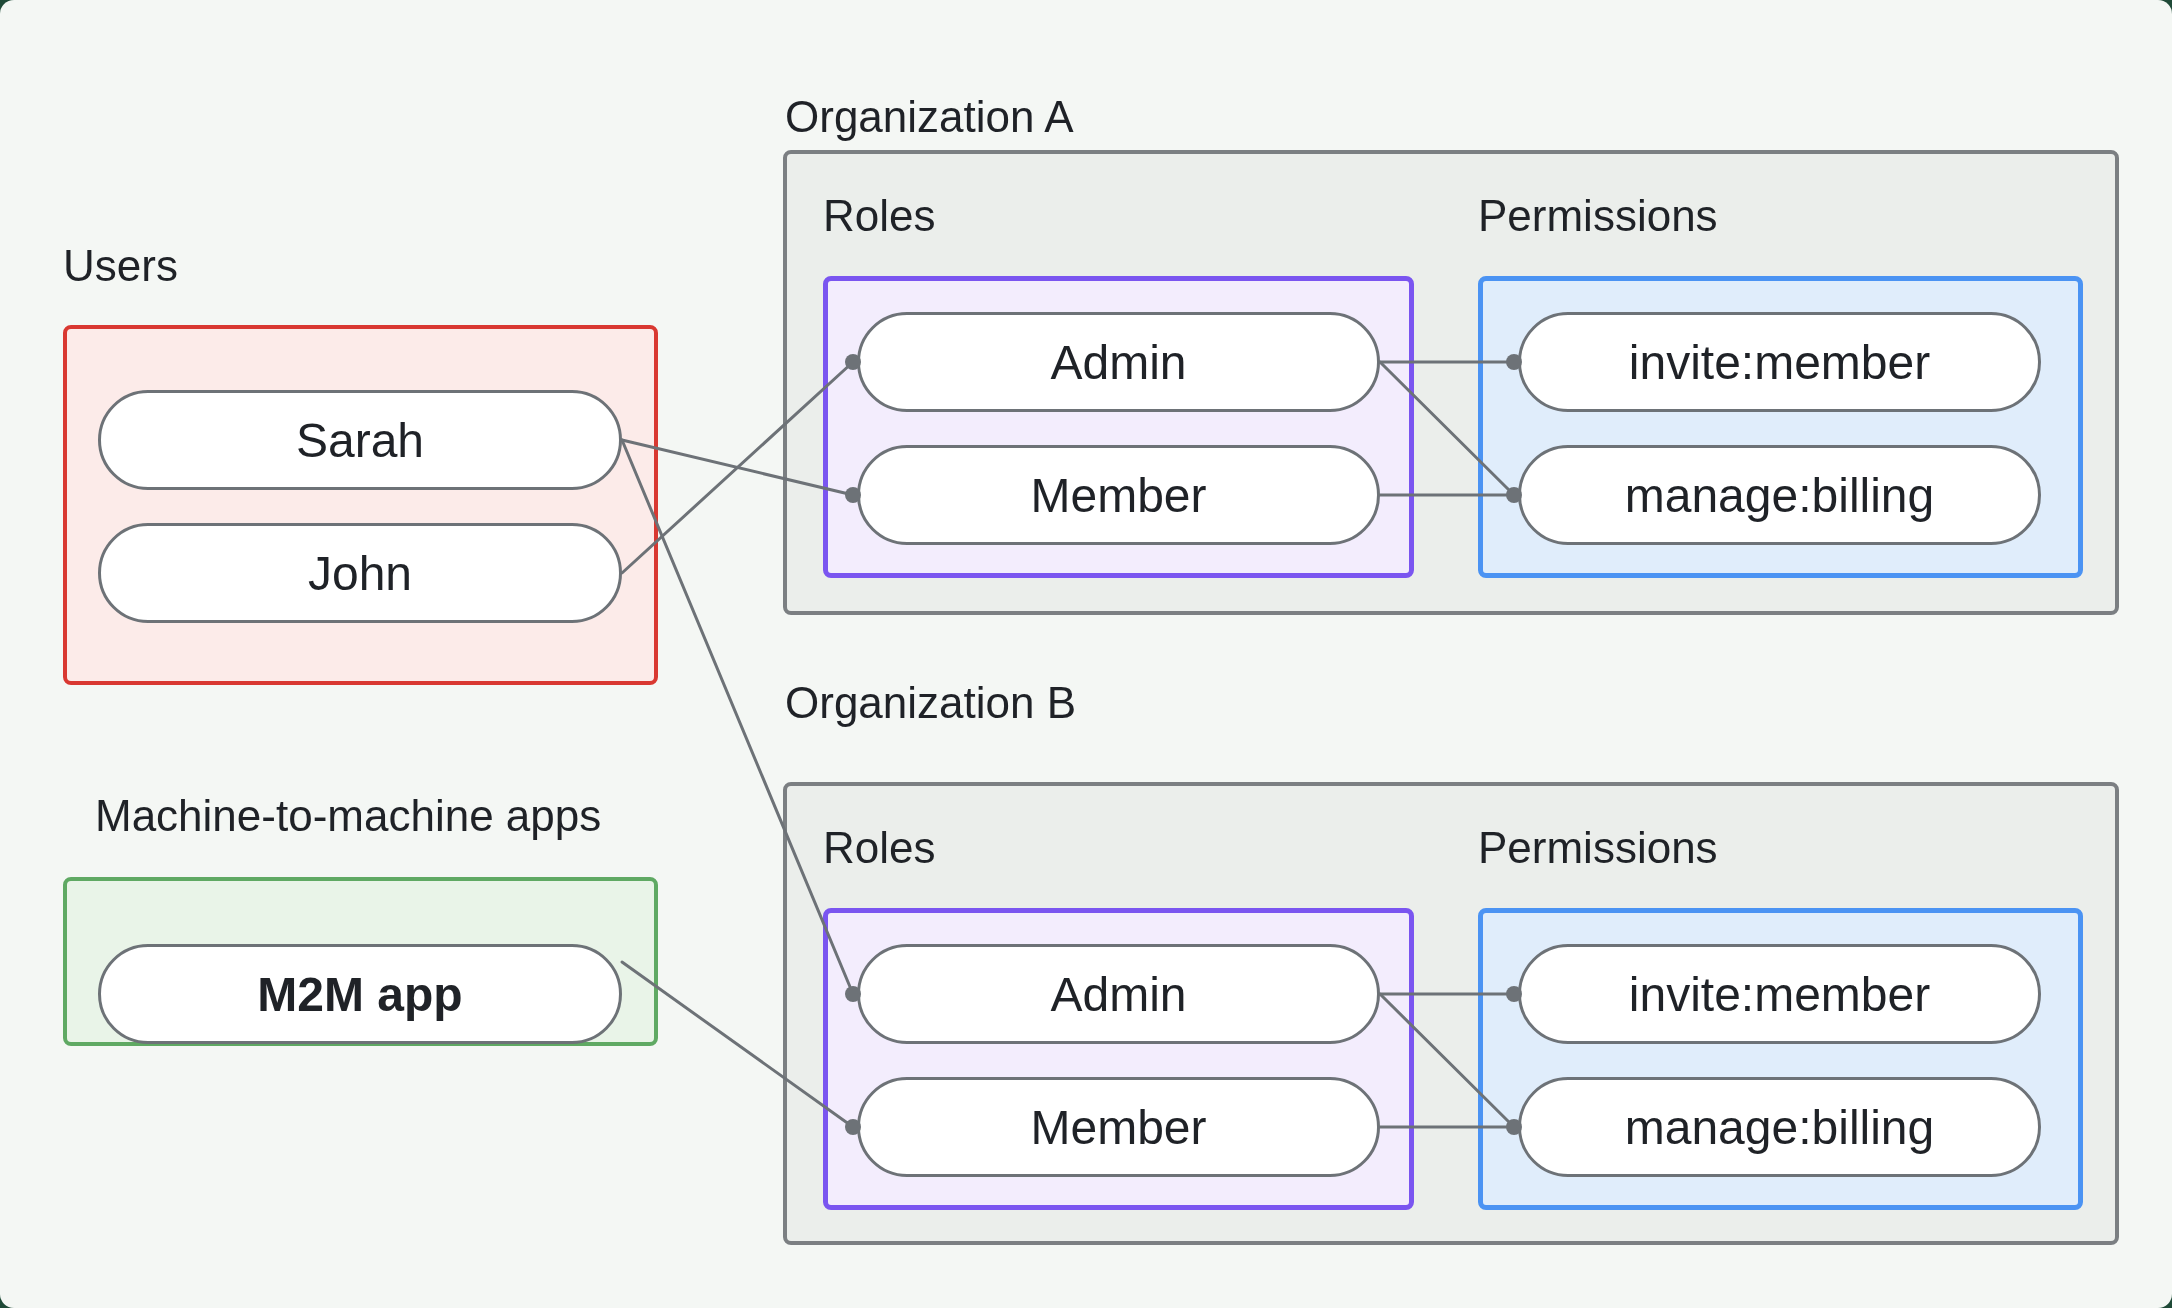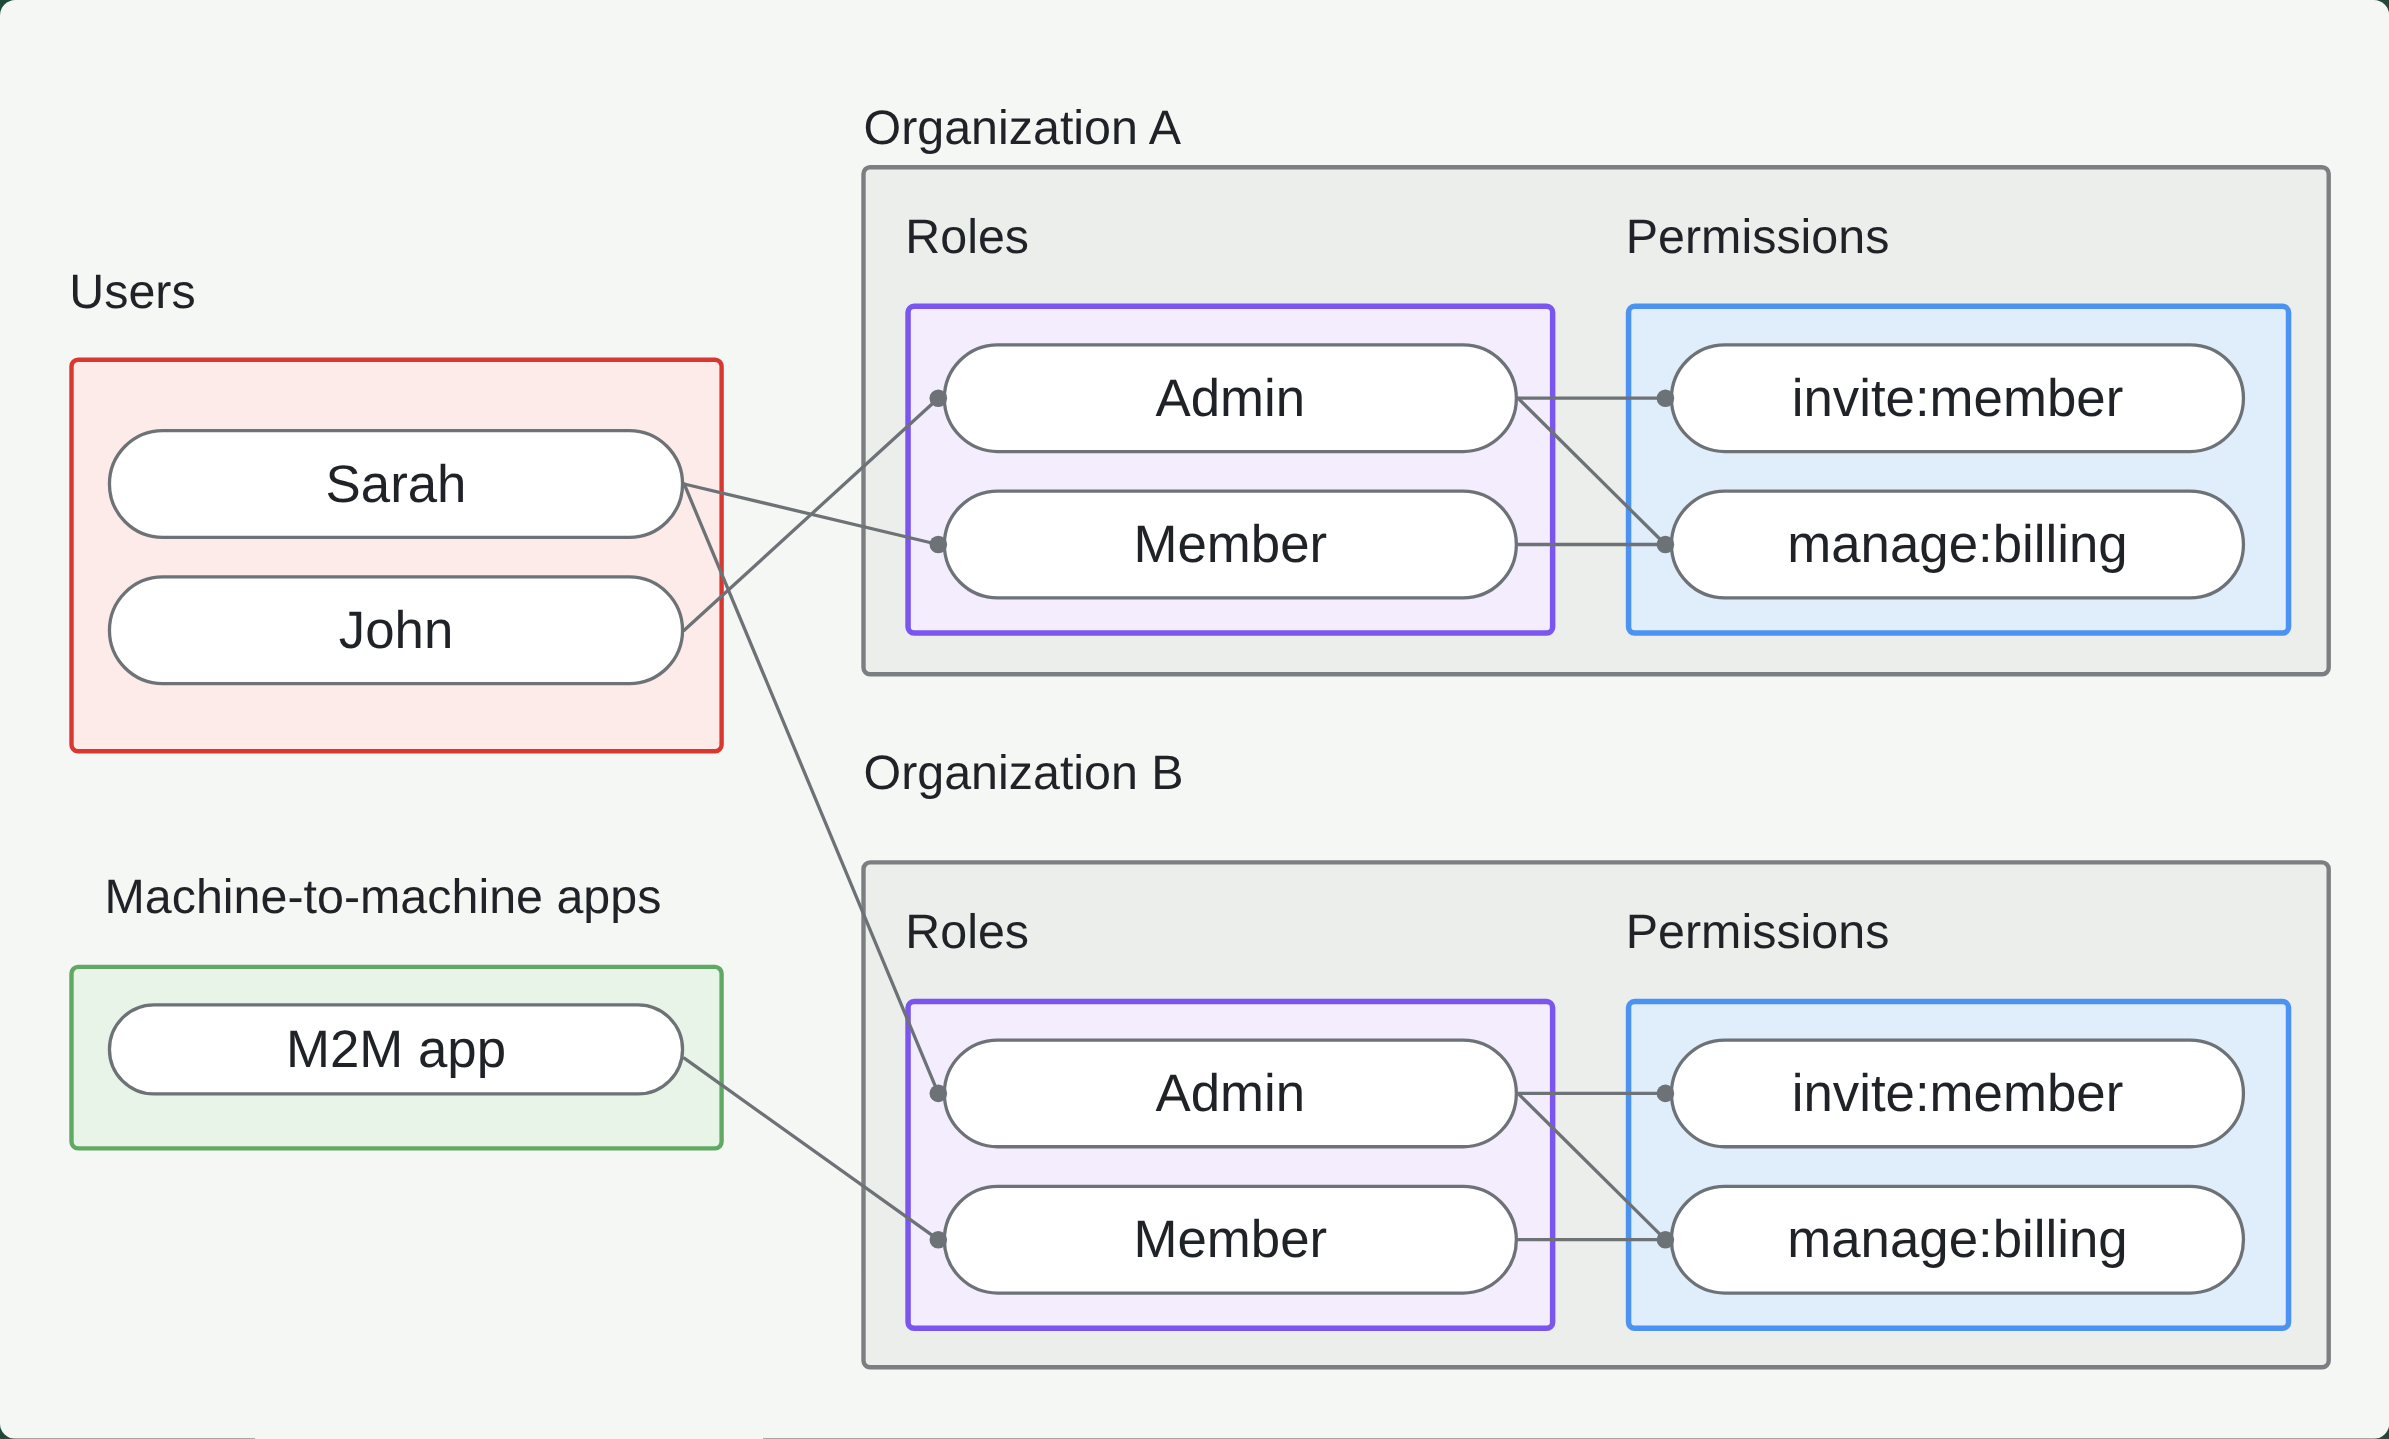--- a/index.html
+++ b/index.html
@@ -64,21 +64,21 @@
     font-size: 48px;
     white-space: nowrap;
   }
   
   .users-label   { left: 63px;  top: 240px; }
   .users-box     { left: 63px;  top: 325px; width: 595px; height: 360px; }
   .pill-sarah    { left: 98px;  top: 390px; width: 524px; height: 100px; }
   .pill-john     { left: 98px;  top: 523px; width: 524px; height: 100px; }
   .m2m-label     { left: 63px;  top: 790px; margin-left: 32px; }
   .m2m-box       { left: 63px;  top: 877px; width: 595px; height: 169px; }
-  .pill-m2m      { left: 98px;  top: 912px; width: 524px; height: 84px; }
+  .pill-m2m      { left: 98px;  top: 944px; width: 524px; height: 100px; font-weight: bold; }
   
   .orgA-title      { left: 785px;  top: 63px; margin-top: 28px; }
   .orgA-box        { left: 783px;  top: 150px; width: 1336px; height: 465px; }
   .orgA-roles-label{ left: 823px;  top: 190px; }
   .orgA-perm-label { left: 1478px; top: 190px; }
   .orgA-roles-box  { left: 823px;  top: 276px; width: 591px; height: 302px; }
   .orgA-perm-box   { left: 1478px; top: 276px; width: 605px; height: 302px; }
   .pill-orgA-admin  { left: 857px;  top: 312px; width: 523px; height: 100px; }
   .pill-orgA-member { left: 857px;  top: 445px; width: 523px; height: 100px; }
   .pill-orgA-invite { left: 1518px; top: 312px; width: 523px; height: 100px; }

